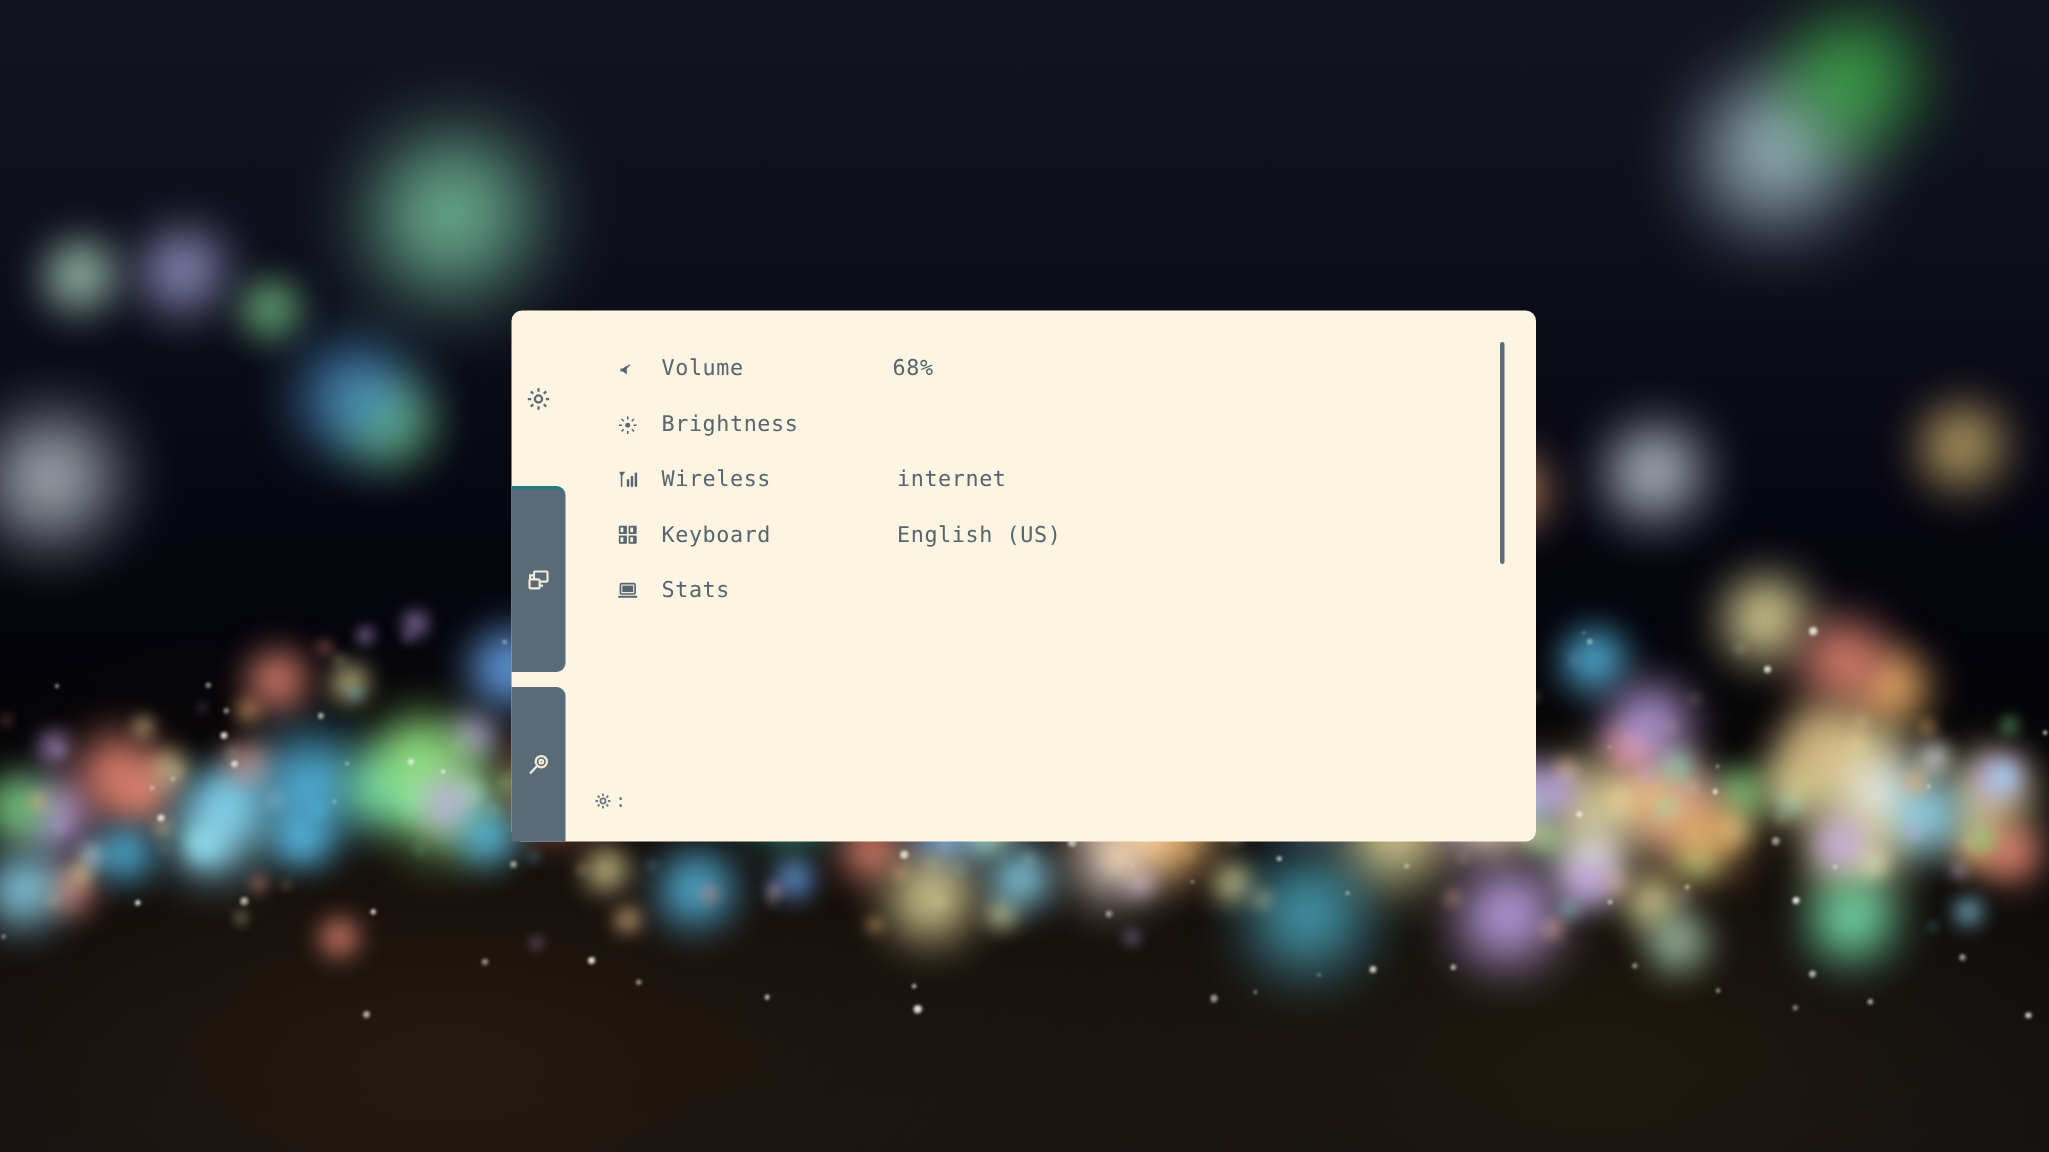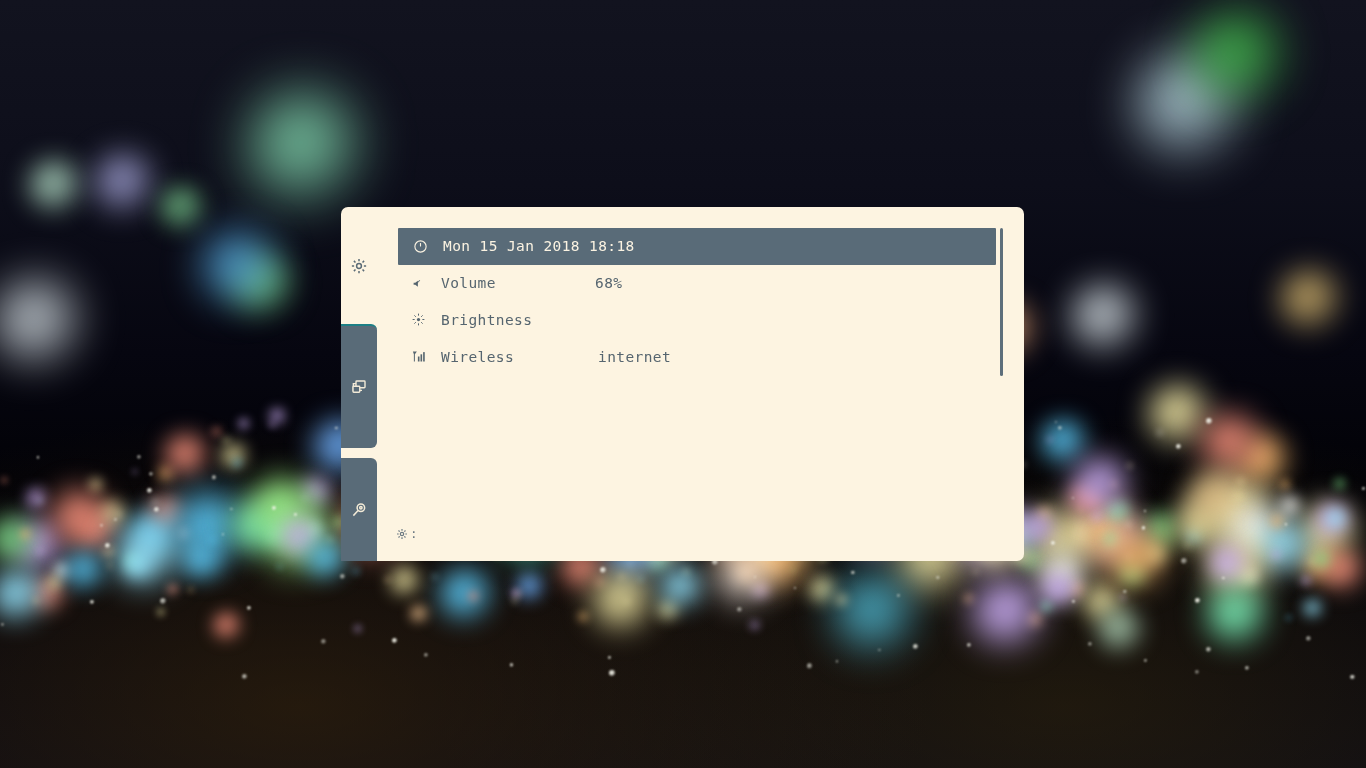--- a/index.html
+++ b/index.html
@@ -447,30 +447,20 @@
       <svg class="rail-icon" viewBox="0 0 24 24" fill="none" stroke="currentColor" stroke-width="2">
         <circle cx="14.5" cy="9" r="5"></circle>
         <circle cx="14.5" cy="9" r="1.6"></circle>
         <path d="M10.7 12.8L4.5 19.5"></path>
       </svg>
     </div>
   </div>
 
   <div id="menu">
 
-    <div class="row sel">
-      <span class="r-icon">
-        <svg width="15" height="15" viewBox="0 0 24 24" fill="none" stroke="currentColor" stroke-width="1.8">
-          <circle cx="12" cy="12" r="9"></circle>
-          <path d="M12 6.5V12"></path>
-        </svg>
-      </span>
-      <span class="r-label">Mon 15 Jan 2018  18:18</span>
-      <span class="r-val"></span>
-    </div>
 
     <div class="row">
       <span class="r-icon">
         <svg width="15" height="15" viewBox="0 0 24 24" fill="currentColor">
           <path d="M11 7.5L6.8 10.6H4.2v3.2h2.6L11 17z"></path>
           <path d="M13.2 5.4l1.3 1.3-7.8 7.8-1.3-1.3z" opacity="0"></path>
           <path d="M13.6 6.2l1.1 1.1-6.4 6.4-1.1-1.1z" fill="currentColor" opacity=".95"></path>
         </svg>
       </span>
       <span class="r-label">Volume</span>
@@ -494,22 +484,49 @@
           <path d="M3 4h6.4L6.2 8.2V20H4.6V8.2L3 4z"></path>
           <rect x="11" y="12" width="2.6" height="8"></rect>
           <rect x="15.2" y="8.5" width="2.6" height="11.5"></rect>
           <rect x="19.4" y="5" width="2.6" height="15"></rect>
         </svg>
       </span>
       <span class="r-label">Wireless</span>
       <span class="r-val">internet</span>
     </div>
 
-
-
+    <div class="row">
+      <span class="r-icon">
+        <svg width="15" height="15" viewBox="0 0 24 24" fill="currentColor">
+          <rect x="2.5" y="2.5" width="8.6" height="8.6" rx="1"></rect>
+          <rect x="12.9" y="2.5" width="8.6" height="8.6" rx="1"></rect>
+          <rect x="2.5" y="12.9" width="8.6" height="8.6" rx="1"></rect>
+          <rect x="12.9" y="12.9" width="8.6" height="8.6" rx="1"></rect>
+          <rect x="4.3" y="4.3" width="3" height="5" fill="#fdf4e1"></rect>
+          <rect x="14.7" y="4.3" width="3" height="5" fill="#fdf4e1"></rect>
+          <rect x="4.3" y="14.7" width="3" height="5" fill="#fdf4e1"></rect>
+          <rect x="14.7" y="14.7" width="3" height="5" fill="#fdf4e1"></rect>
+        </svg>
+      </span>
+      <span class="r-label">Keyboard</span>
+      <span class="r-val">English (US)</span>
+    </div>
+
+
+    <div class="row">
+      <span class="r-icon">
+        <svg width="15" height="15" viewBox="0 0 24 24" fill="none" stroke="currentColor" stroke-width="1.8">
+          <rect x="4.2" y="5" width="15.6" height="11" rx="1.2"></rect>
+          <rect x="6.2" y="7" width="11.6" height="7" fill="currentColor" stroke="none"></rect>
+          <path d="M2 19h20" stroke-width="2.2"></path>
+        </svg>
+      </span>
+      <span class="r-label">Stats</span>
+      <span class="r-val"></span>
+    </div>
 
   </div>
 
   <div id="sbar"></div>
 
   <div id="prompt">
     <span>
       <svg class="pgear" viewBox="0 0 24 24" fill="none" stroke="currentColor" stroke-width="2.4">
         <circle cx="12" cy="12" r="3.4"></circle>
         <path d="M12 2v3.4M12 18.6V22M2 12h3.4M18.6 12H22M5 5l2.4 2.4M16.6 16.6L19 19M19 5l-2.4 2.4M7.4 16.6L5 19"></path>

